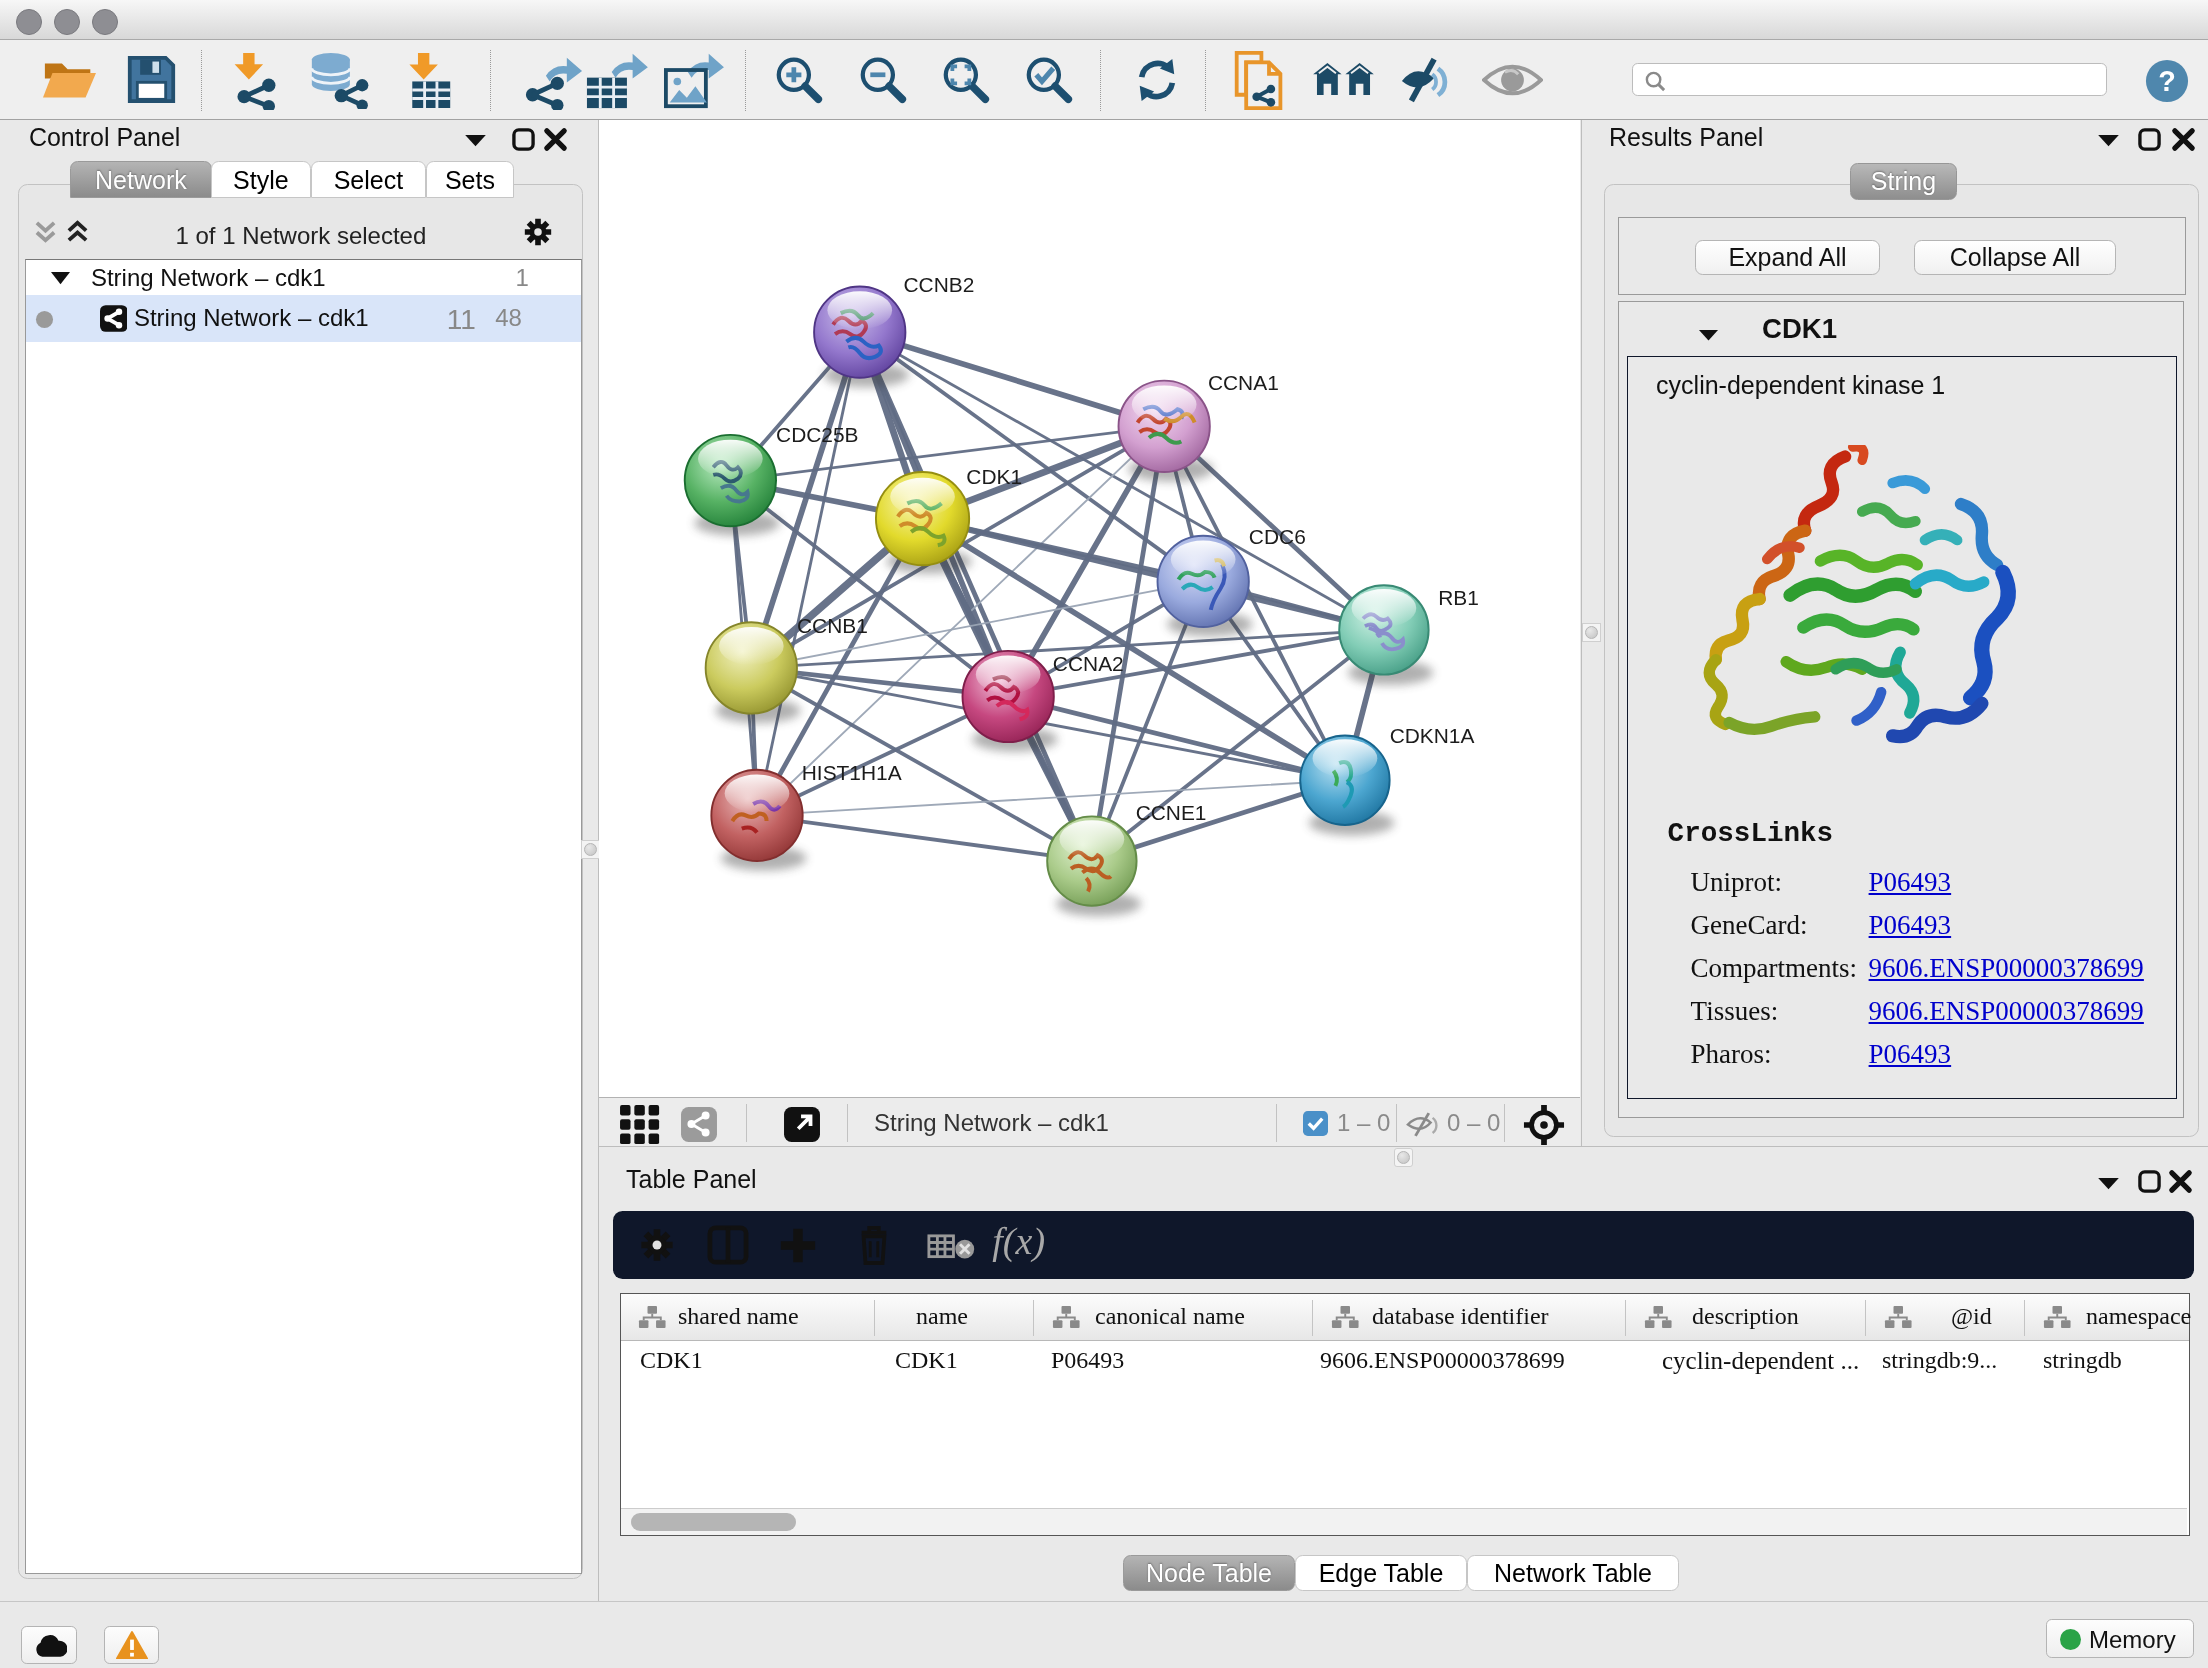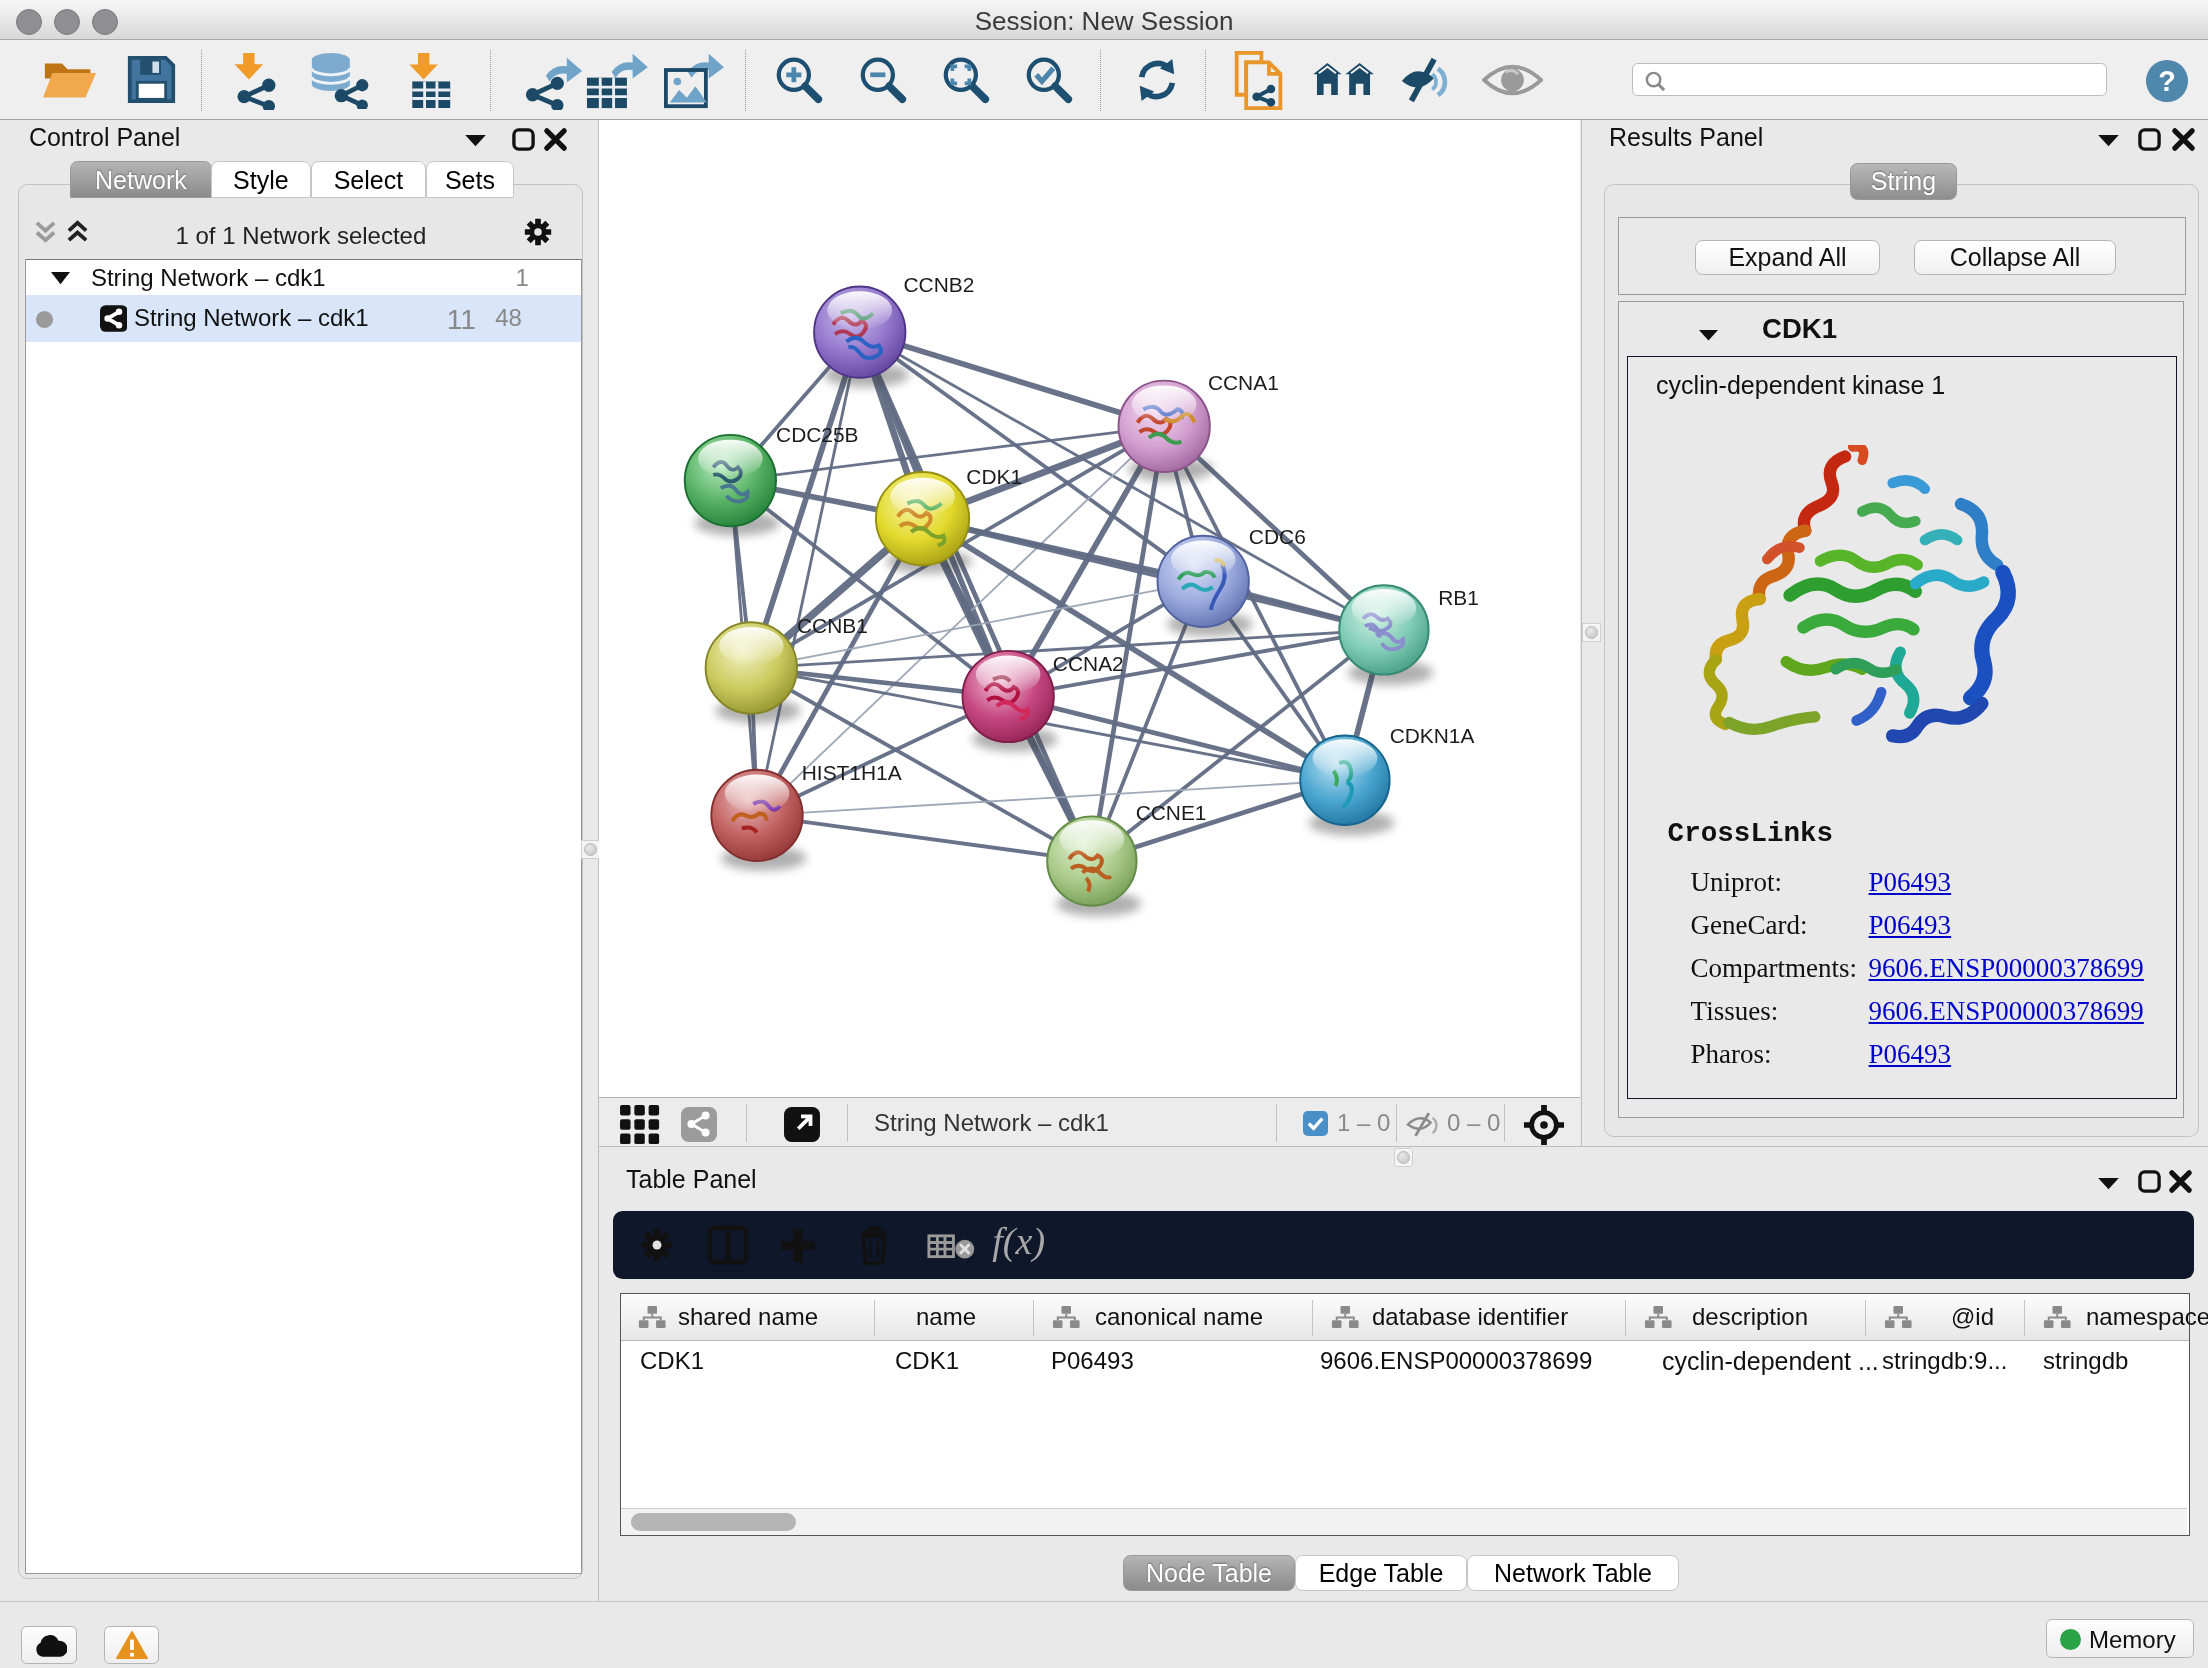--- a/index.html
+++ b/index.html
@@ -32,21 +32,20 @@
 #statusbar{left:0;top:1601px;width:2208px;height:68px;background:#e9e9e9;border-top:1px solid #c6c6c6;}
 .sbtn{position:absolute;background:linear-gradient(#fdfdfd,#eeeeee);border:1px solid #b4b4b4;border-radius:5.7px;}
 a.lnk{color:#0000cc;text-decoration:underline;}
 </style>
 </head>
 <body>
 <div id="titlebar" class="abs">
   <div class="tl" style="left:16px;"></div>
   <div class="tl" style="left:54px;"></div>
   <div class="tl" style="left:92px;"></div>
-  <div id="title">Session: New Session</div>
 </div>
 <div id="toolbar" class="abs">
 
   <svg class="abs" style="left:41px;top:14.3px" width="57" height="53" viewBox="0 0 60 56">
     <path d="M4 10 L22 10 L28 16 L52 16 L52 26 L4 26 Z" fill="#bf7515"></path>
     <path d="M2 46 L12 20 L58 20 L47 46 Z" fill="#f2a94e"></path>
   </svg>
 
   <svg class="abs" style="left:126px;top:14.3px" width="51" height="51" viewBox="0 0 54 54">
     <path d="M4 4 H42 L50 12 V50 H4 Z" fill="#41749e" stroke="#24506f" stroke-width="4"></path>
@@ -677,21 +676,21 @@
       <g stroke="#999" fill="none" stroke-width="3">
           <rect x="2" y="4" width="26" height="22"></rect>
           <path d="M2 11 h26 M2 18 h26 M11 4 v22 M19 4 v22"></path>
         </g>
       <circle cx="40" cy="18" r="10" fill="#999"></circle>
       <path d="M35 13 l10 10 M45 13 l-10 10" stroke="#e2e2e2" stroke-width="3"></path>
     </svg>
     <div class="abs" style="left:379px;top:7.6px;font-family:'Liberation Serif',serif;font-style:italic;font-size:38px;color:#a8a8a8;">f(x)</div>
   </div>
 
-  <div class="abs" style="left:21px;top:146px;width:1570px;height:243px;border:1.9px solid #555;background:#fff;box-sizing:border-box;">
+  <div class="abs" style="left:21px;top:146px;width:1570px;height:243px;border:1.9px solid #555;background:#fff;box-sizing:border-box;font-family:Liberation Serif, serif;">
     <div class="abs" style="left:0;top:0;width:100%;height:46px;background:linear-gradient(#fcfcfc,#e7e7e7);border-bottom:1px solid #b8b8b8;"></div>
 
     <div class="abs" style="left:253px;top:5.7px;height:36px;border-left:1.9px solid #c4c4c4;"></div>
     <div class="abs" style="left:412px;top:5.7px;height:36px;border-left:1.9px solid #c4c4c4;"></div>
     <div class="abs" style="left:691px;top:5.7px;height:36px;border-left:1.9px solid #c4c4c4;"></div>
     <div class="abs" style="left:1004px;top:5.7px;height:36px;border-left:1.9px solid #c4c4c4;"></div>
     <div class="abs" style="left:1244px;top:5.7px;height:36px;border-left:1.9px solid #c4c4c4;"></div>
     <div class="abs" style="left:1403px;top:5.7px;height:36px;border-left:1.9px solid #c4c4c4;"></div>
 
     <svg class="abs treeic" style="left:17px;top:10.5px" width="28.5" height="25" viewBox="0 0 30 26">

